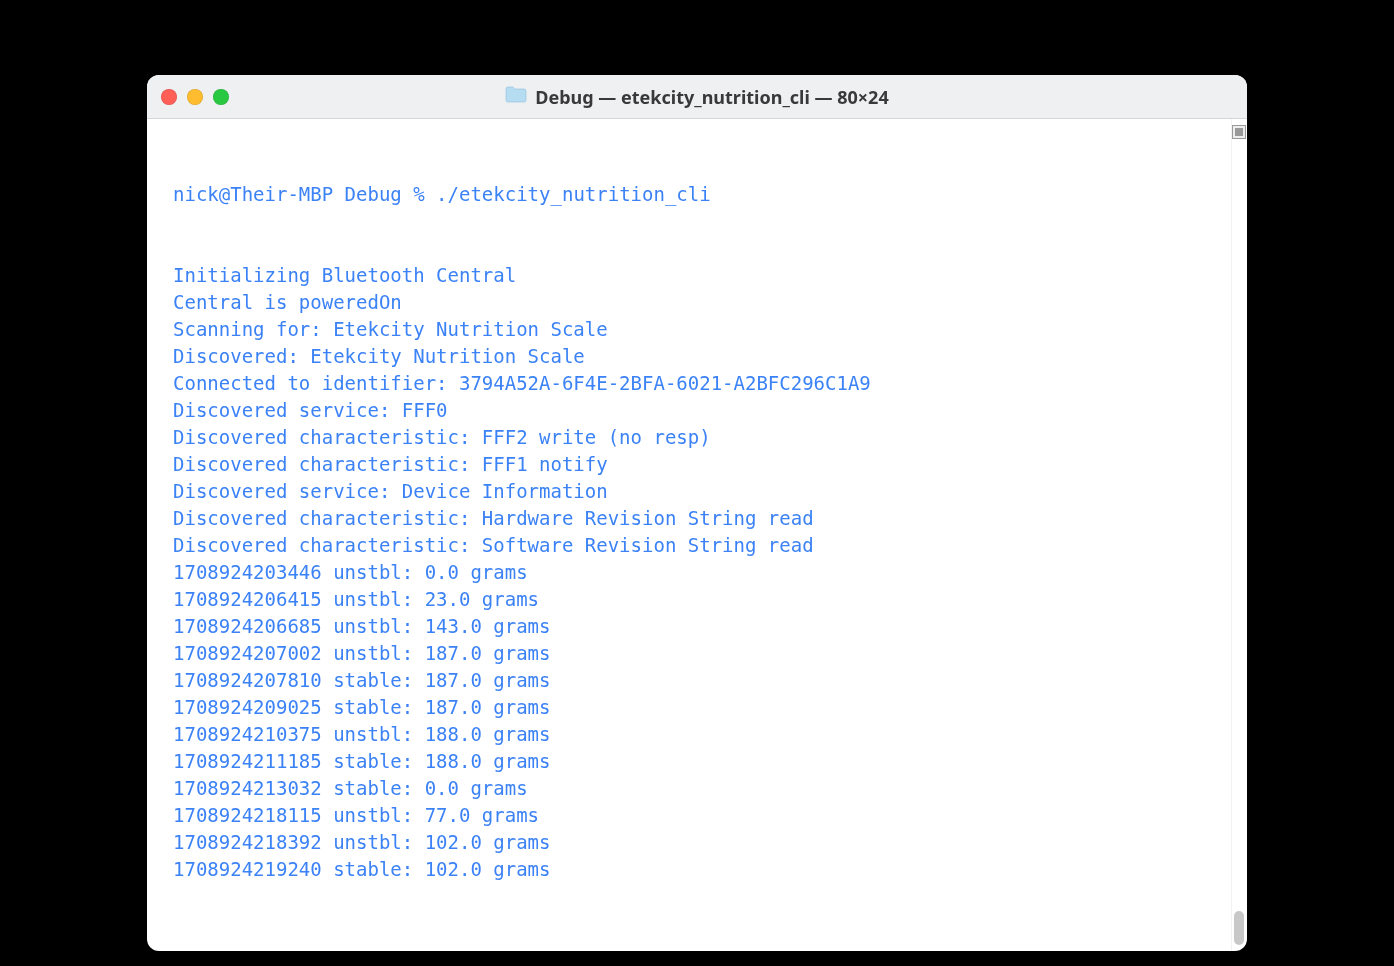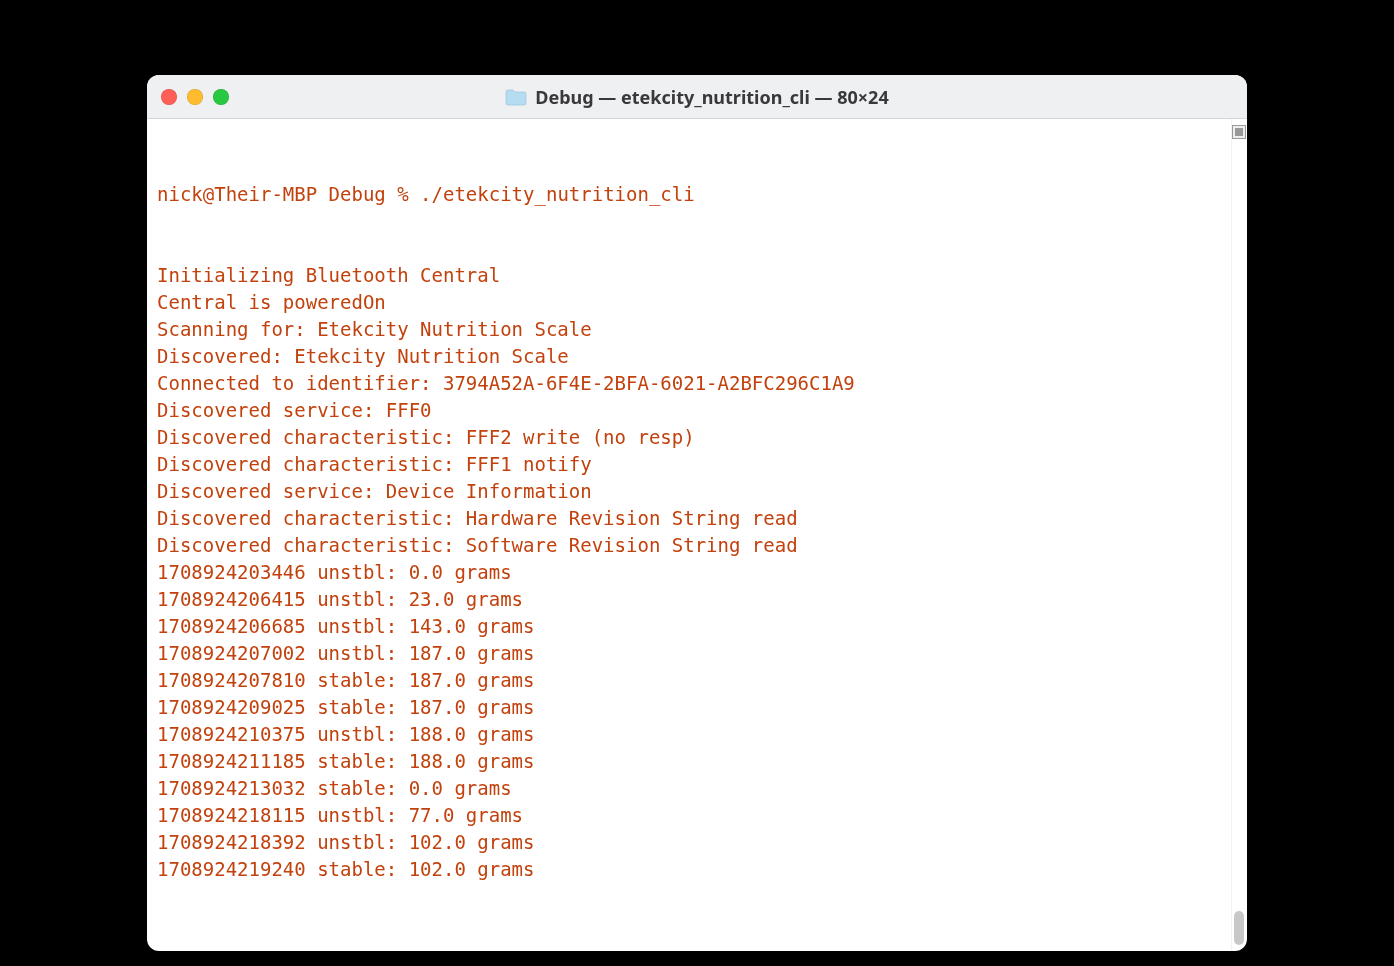--- a/index.html
+++ b/index.html
@@ -41,21 +41,20 @@
       height: 16px;
       border-radius: 50%;
     }
     .tl.close { background: #ff5f57; box-shadow: inset 0 0 0 0.5px rgba(0,0,0,0.15); }
     .tl.min   { background: #febc2e; box-shadow: inset 0 0 0 0.5px rgba(0,0,0,0.15); }
     .tl.max   { background: #28c840; box-shadow: inset 0 0 0 0.5px rgba(0,0,0,0.15); }
     .title-wrap {
       position: absolute;
       left: 0; right: 0;
       display: flex;
-      align-items: center;
       justify-content: center;
       gap: 8px;
       pointer-events: none;
     }
     .folder-icon {
       width: 22px;
       height: 18px;
       display: inline-block;
     }
     .window-title {
@@ -63,24 +62,24 @@
       font-weight: 700;
       font-size: 18px;
       color: #39393b;
     }
     .content-area {
       position: relative;
       display: flex;
     }
     .terminal {
       flex: 1;
-      padding: 8px 0 14px 0;
+      padding: 8px 0 14px 16px;
       font-size: 19px;
       line-height: 27px;
-      color: #c2410c;
+      color: #3b82f6;
       white-space: pre;
       font-variant-ligatures: none;
       letter-spacing: 0;
     }
     .terminal .line {
       padding: 0 10px 0 10px;
     }
     .scrollbar-track {
       width: 16px;
       background: transparent;

